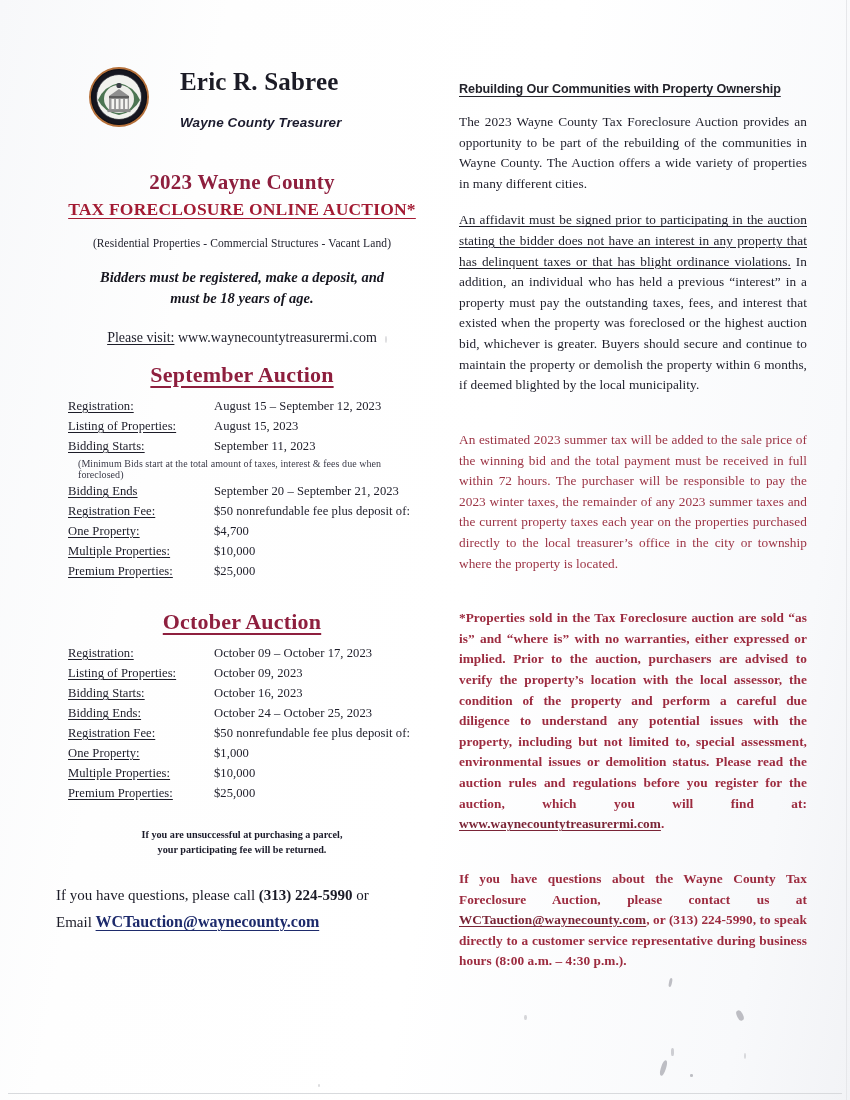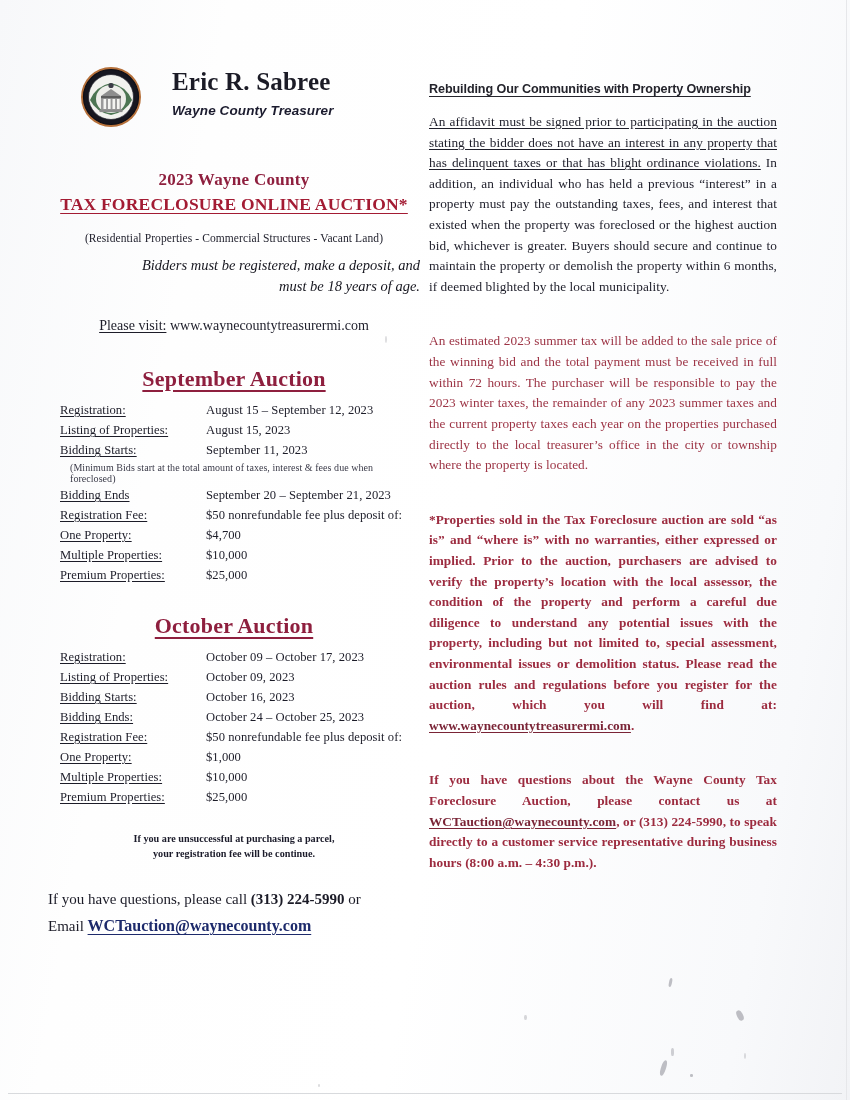--- a/index.html
+++ b/index.html
@@ -40,27 +40,27 @@
     top: 0;
     bottom: 0;
     right: 3px;
     width: 1px;
     background: #e6e7ea;
   }
 
   
   .col-left {
     position: absolute;
-    left: 48px;
+    left: 56px;
     top: 58px;
     width: 372px;
   }
   .col-right {
     position: absolute;
-    left: 429px;
+    left: 459px;
     top: 82px;
     width: 348px;
   }
 
   
   .letterhead {
     position: relative;
     height: 72px;
   }
   .seal {
@@ -79,76 +79,75 @@
   }
   .lh-name {
     font-family: "Liberation Serif", serif;
     font-weight: bold;
     font-size: 25px;
     color: #1b1b26;
     letter-spacing: 0.2px;
     line-height: 1.1;
   }
   .lh-title {
-    margin-top: 7px;
+    margin-top: 19px;
     font-family: "Liberation Sans", sans-serif;
     font-weight: bold;
     font-style: italic;
     font-size: 13.5px;
     color: #1b1b2e;
     letter-spacing: 0.1px;
   }
 
   
   .title-block { margin-top: 40px; text-align: center; }
   .title-main {
     font-family: "Liberation Serif", serif;
     font-weight: bold;
-    font-size: 17px;
+    font-size: 21px;
     color: #8e1f3e;
     letter-spacing: 0.3px;
   }
   .title-sub {
     margin-top: 4px;
     font-family: "Liberation Serif", serif;
     font-weight: bold;
     font-size: 17.5px;
     color: #a31b33;
     text-decoration: underline;
     text-underline-offset: 3px;
     letter-spacing: 0.2px;
   }
   .title-types {
     margin-top: 17px;
     font-size: 11.5px;
     color: #23232f;
     letter-spacing: 0.1px;
   }
   .bidders-note {
-    margin-top: 11px;
-    font-weight: normal;
+    margin-top: 18px;
+    font-weight: bold;
     font-style: italic;
     font-size: 14.5px;
     color: #16161f;
     line-height: 1.45;
-    text-align: right;
   }
   .visit-line {
     margin-top: 21px;
     font-size: 14px;
     color: #1d1d29;
   }
   .visit-label {
     text-decoration: underline;
     text-underline-offset: 2px;
   }
 
   
   .auction-heading {
-    margin-top: 32px;
+    margin-top: 16px;
     text-align: center;
     font-family: "Liberation Serif", serif;
     font-weight: bold;
     font-size: 22px;
     color: #8e1f3e;
     text-decoration: underline;
     text-underline-offset: 4px;
     text-decoration-thickness: 2px;
     letter-spacing: 0.2px;
   }
@@ -374,36 +373,37 @@
         <div class="atr-value">$10,000</div>
       </div>
       <div class="atr">
         <div class="atr-label">Premium Properties:</div>
         <div class="atr-value">$25,000</div>
       </div>
     </div>
 
     <div class="refund-note">
       <div>If you are unsuccessful at purchasing a parcel,</div>
-      <div>your registration fee will be continue.</div>
+      <div>your participating fee will be returned.</div>
     </div>
 
     <div class="contact-block">
       <div>
         <span>If you have questions, please call </span><span class="contact-phone">(313) 224-5990</span><span> or</span>
       </div>
       <div>
         <span>Email </span><span class="contact-email">WCTauction@waynecounty.com</span>
       </div>
     </div>
   </div>
 
   <div class="col-right">
     <div class="rc-heading">Rebuilding Our Communities with Property Ownership</div>
 
+    <div class="rc-para">The 2023 Wayne County Tax Foreclosure Auction provides an opportunity to be part of the rebuilding of the communities in Wayne County. The Auction offers a wide variety of properties in many different cities.</div>
 
     <div class="rc-para">
       <span class="rc-underline">An affidavit must be signed prior to participating in the auction stating the bidder does not have an interest in any property that has delinquent taxes or that has blight ordinance violations.</span><span> In addition, an individual who has held a previous “interest” in a property must pay the outstanding taxes, fees, and interest that existed when the property was foreclosed or the highest auction bid, whichever is greater.  Buyers should secure and continue to maintain the property or demolish the property within 6 months, if deemed blighted by the local municipality.</span>
     </div>
 
     <div class="rc-para rc-red rc-gap">An estimated 2023 summer tax will be added to the sale price of the winning bid and the total payment must be received in full within 72 hours.  The purchaser will be responsible to pay the 2023 winter taxes, the remainder of any 2023 summer taxes and the current property taxes each year on the properties purchased directly to the local treasurer’s office in the city or township where the property is located.</div>
 
     <div class="rc-para rc-red-bold rc-gap">
       <span>*Properties sold in the Tax Foreclosure auction are sold “as is” and “where is” with no warranties, either expressed or implied. Prior to the auction, purchasers are advised to verify the property’s location with the local assessor, the condition of the property and perform a careful due diligence to understand any potential issues with the property, including but not limited to, special assessment, environmental issues or demolition status. Please read the auction rules and regulations before you register for the auction, which you will find at: </span><span class="rc-link-red">www.waynecountytreasurermi.com</span><span>.</span>
     </div>

